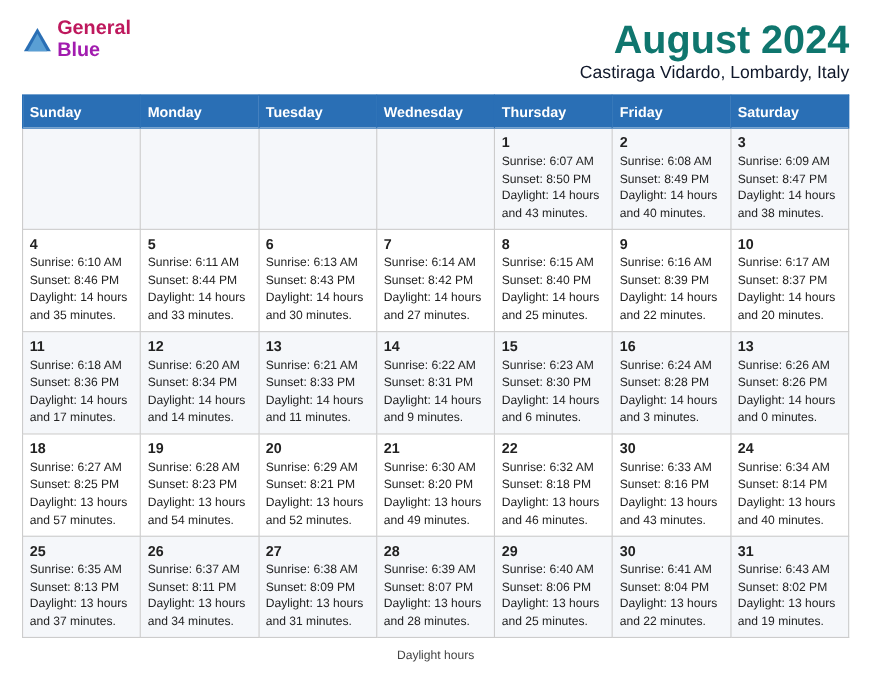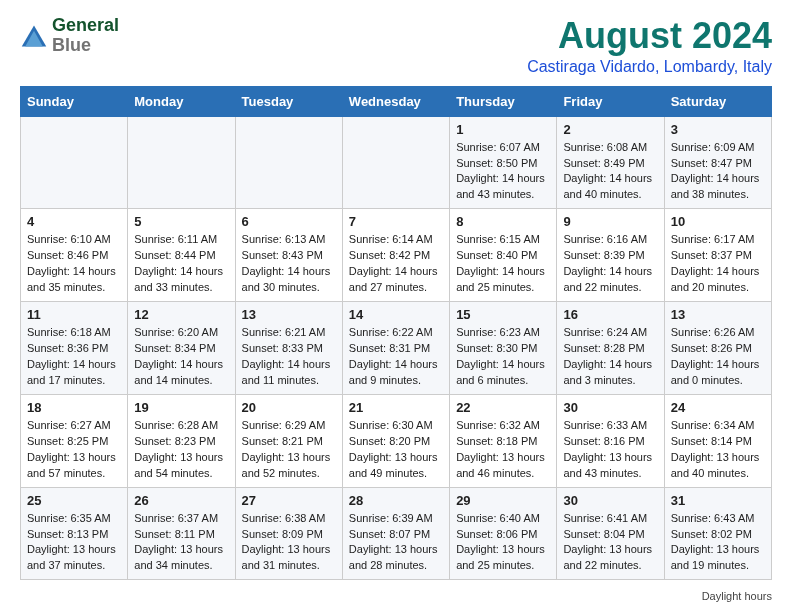--- a/index.html
+++ b/index.html
@@ -19,38 +19,38 @@
     .logo {
       display: flex;
       align-items: center;
       gap: 4px;
     }
     .logo-text {
       font-size: 18px;
       font-weight: bold;
       line-height: 1.1;
     }
-    .logo-text .general { color: #14532d; }
-    .logo-text .blue { color: #737373; }
+    .logo-text .general { color: #be185d; }
+    .logo-text .blue { color: #a21caf; }
     .logo-icon {
       width: 28px;
       height: 28px;
     }
     .title-block {
       text-align: right;
     }
     .main-title {
       font-size: 36px;
       font-weight: bold;
       color: #0f766e;
       line-height: 1.1;
     }
     .subtitle {
       font-size: 16px;
-      color: #1d4ed8;
+      color: #0f172a;
       margin-top: 2px;
     }
     table {
       width: 100%;
       border-collapse: collapse;
       margin-top: 10px;
       padding-left: 32px;
     }
     thead th {
       background: #2a6fb5;
@@ -88,21 +88,21 @@
       line-height: 1.45;
       color: #222;
     }
     .empty-cell {
       background: #f5f7fa;
     }
     .footer {
       margin-top: 10px;
       font-size: 11px;
       color: #444;
-      text-align: right;
+      text-align: center;
     }
   </style>
 </head>
 <body>
 
 <div class="header-top">
   <div class="logo">
     <svg class="logo-icon" viewBox="0 0 32 32" xmlns="http://www.w3.org/2000/svg">
       <polygon points="16,4 30,28 2,28" fill="#2a6fb5"></polygon>
       <polygon points="16,10 26,28 6,28" fill="#5a9fd4"></polygon>

